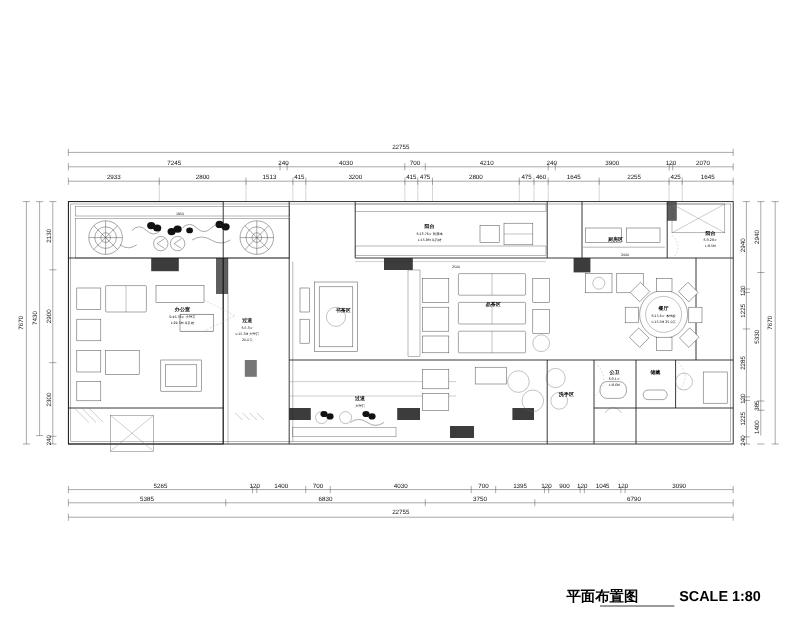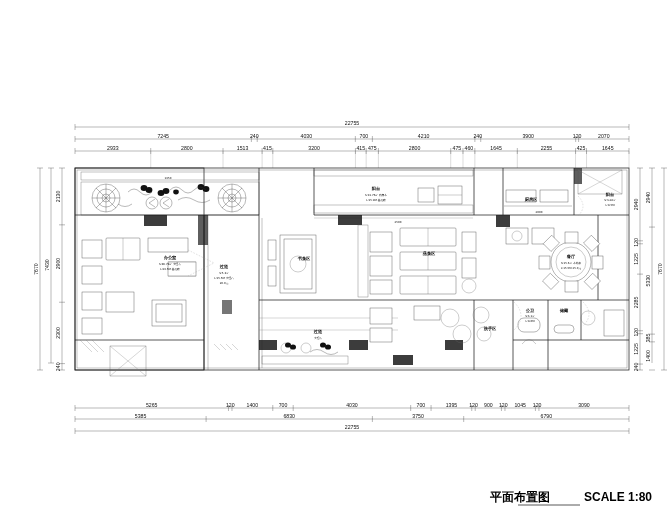--- a/index.html
+++ b/index.html
@@ -1,18 +1,18 @@
 <!DOCTYPE html>
 <html><head>
 <meta charset="utf-8">
 <style>
   html,body{margin:0;padding:0;background:#ffffff;}
   body{width:668px;height:527px;overflow:hidden;
        font-family:"Liberation Sans","DejaVu Sans",sans-serif;color:#000;}
-  #sheet{position:relative;width:588px;height:527px;margin-left:18px;}
+  #sheet{position:relative;width:588px;height:527px;}
   svg{position:absolute;left:0;top:0;}
   .dimtxt{font-size:5.2px;fill:#111;font-family:"Liberation Sans",sans-serif;}
   .dimtxtv{font-size:5.2px;fill:#111;font-family:"Liberation Sans",sans-serif;}
   .roomtxt{font-size:4.2px;fill:#000;font-family:"DejaVu Sans",sans-serif;font-weight:bold;}
   .subtxt{font-size:2.7px;fill:#000;font-family:"DejaVu Sans",sans-serif;}
   .titlecn{font-size:12px;fill:#000;font-family:"DejaVu Sans",sans-serif;font-weight:bold;}
   .titleen{font-size:12px;fill:#000;font-family:"Liberation Sans",sans-serif;font-weight:bold;}
   .wall{fill:#1a1a1a;}
   .thin{stroke:#555;stroke-width:.35;fill:none;}
   .thinner{stroke:#777;stroke-width:.3;fill:none;}

